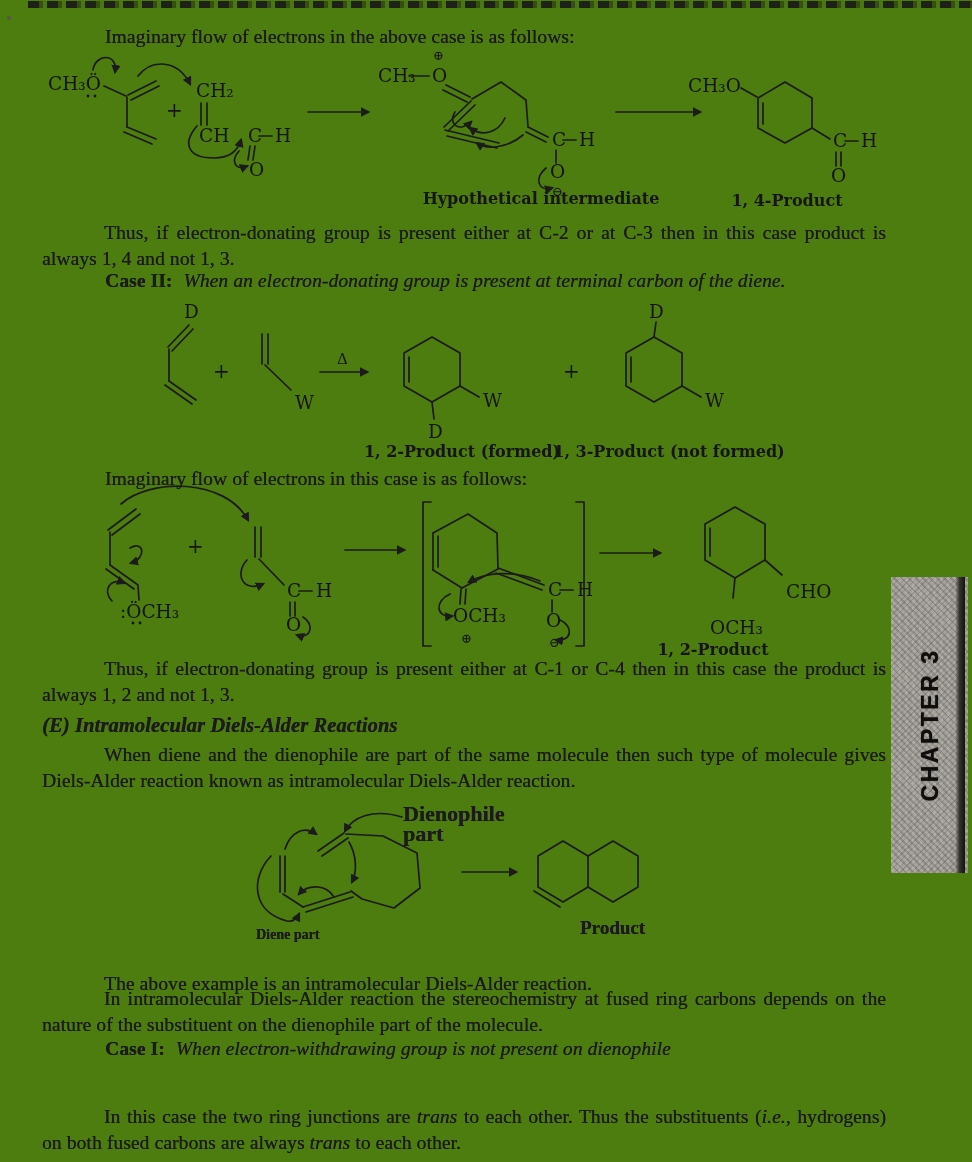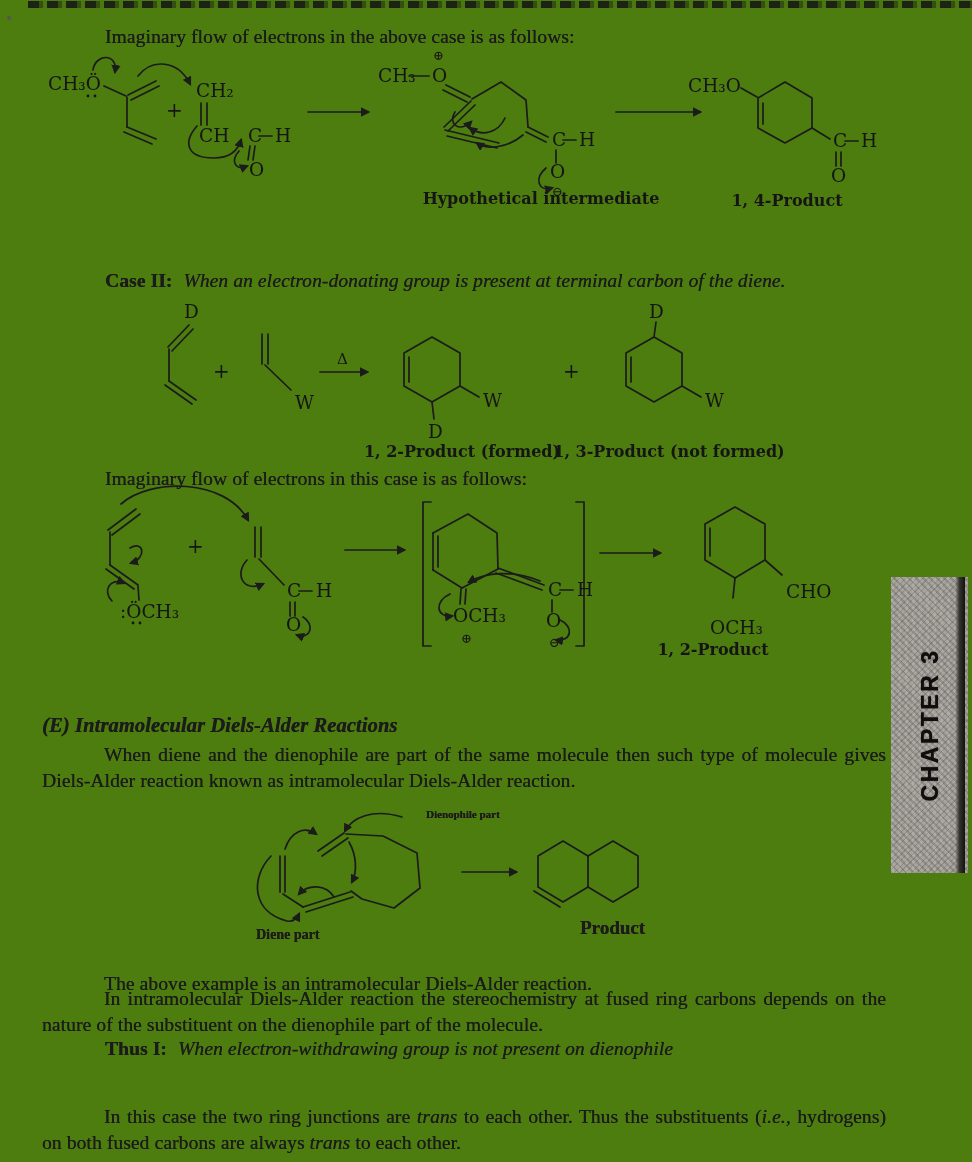--- a/index.html
+++ b/index.html
@@ -37,45 +37,47 @@
 </head>
 <body>
 
 <div class="page">
 
   <div class="noise-strip"></div>
   <div class="noise-dot"></div>
 
   <div class="t" style="left:105px;top:24px;">Imaginary flow of electrons in the above case is as follows:</div>
 
+  <div class="t para" style="top:220px;">Thus, if electron-donating group is present either at C-2 or at C-3 then in this case product is always 1, 4 and not 1, 3.</div>
 
   <div class="t" style="left:105px;top:466px;">Imaginary flow of electrons in this case is as follows:</div>
 
   <div class="t" style="left:105px;top:268px;width:790px;">
     <span class="b">Case II:</span>
     <span class="i" style="margin-left:6px;">When an electron-donating group is present at terminal carbon of the diene.</span>
   </div>
 
+  <div class="t para" style="top:656px;">Thus, if electron-donating group is present either at C-1 or C-4 then in this case the product is always 1, 2 and not 1, 3.</div>
 
   <div class="t heading" style="left:42px;top:712px;">(E) Intramolecular Diels-Alder Reactions</div>
 
   <div class="t para" style="top:742px;">When diene and the dienophile are part of the same molecule then such type of molecule gives Diels-Alder reaction known as intramolecular Diels-Alder reaction.</div>
 
   <div class="t para" style="top:951px;margin-top:20px;">The above example is an intramolecular Diels-Alder reaction.</div>
 
   <div class="t para" style="top:976px;margin-top:10px;">In intramolecular Diels-Alder reaction the stereochemistry at fused ring carbons depends on the nature of the substituent on the dienophile part of the molecule.</div>
 
   <div class="t" style="left:105px;top:1036px;width:790px;">
-    <span class="b">Thus I:</span>
+    <span class="b">Case I:</span>
     <span class="i" style="margin-left:6px;text-align:right;">When electron-withdrawing group is not present on dienophile</span>
   </div>
 
   <div class="t para" style="top:1064px;margin-top:40px;"><span>In this case the two ring junctions are </span><span class="i">trans</span><span> to each other. Thus the substituents (</span><span class="i">i.e.,</span><span> hydrogens) on both fused carbons are always </span><span class="i">trans</span><span> to each other.</span></div>
 
-  <div class="lbl" style="left:426px;top:804px;width:100px;font-size:11px;">Dienophile part</div>
+  <div class="lbl" style="left:403px;top:804px;width:100px;font-size:22px;">Dienophile part</div>
   <div class="lbl" style="left:256px;top:925px;">Diene part</div>
   <div class="lbl" style="left:580px;top:918px;font-size:19px;">Product</div>
 
   <div class="tab">
     <div class="tab-edge"></div>
     <span class="tab-text">CHAPTER 3</span>
   </div>
 
   <svg class="draw" viewBox="0 0 972 1162">
     <defs>

